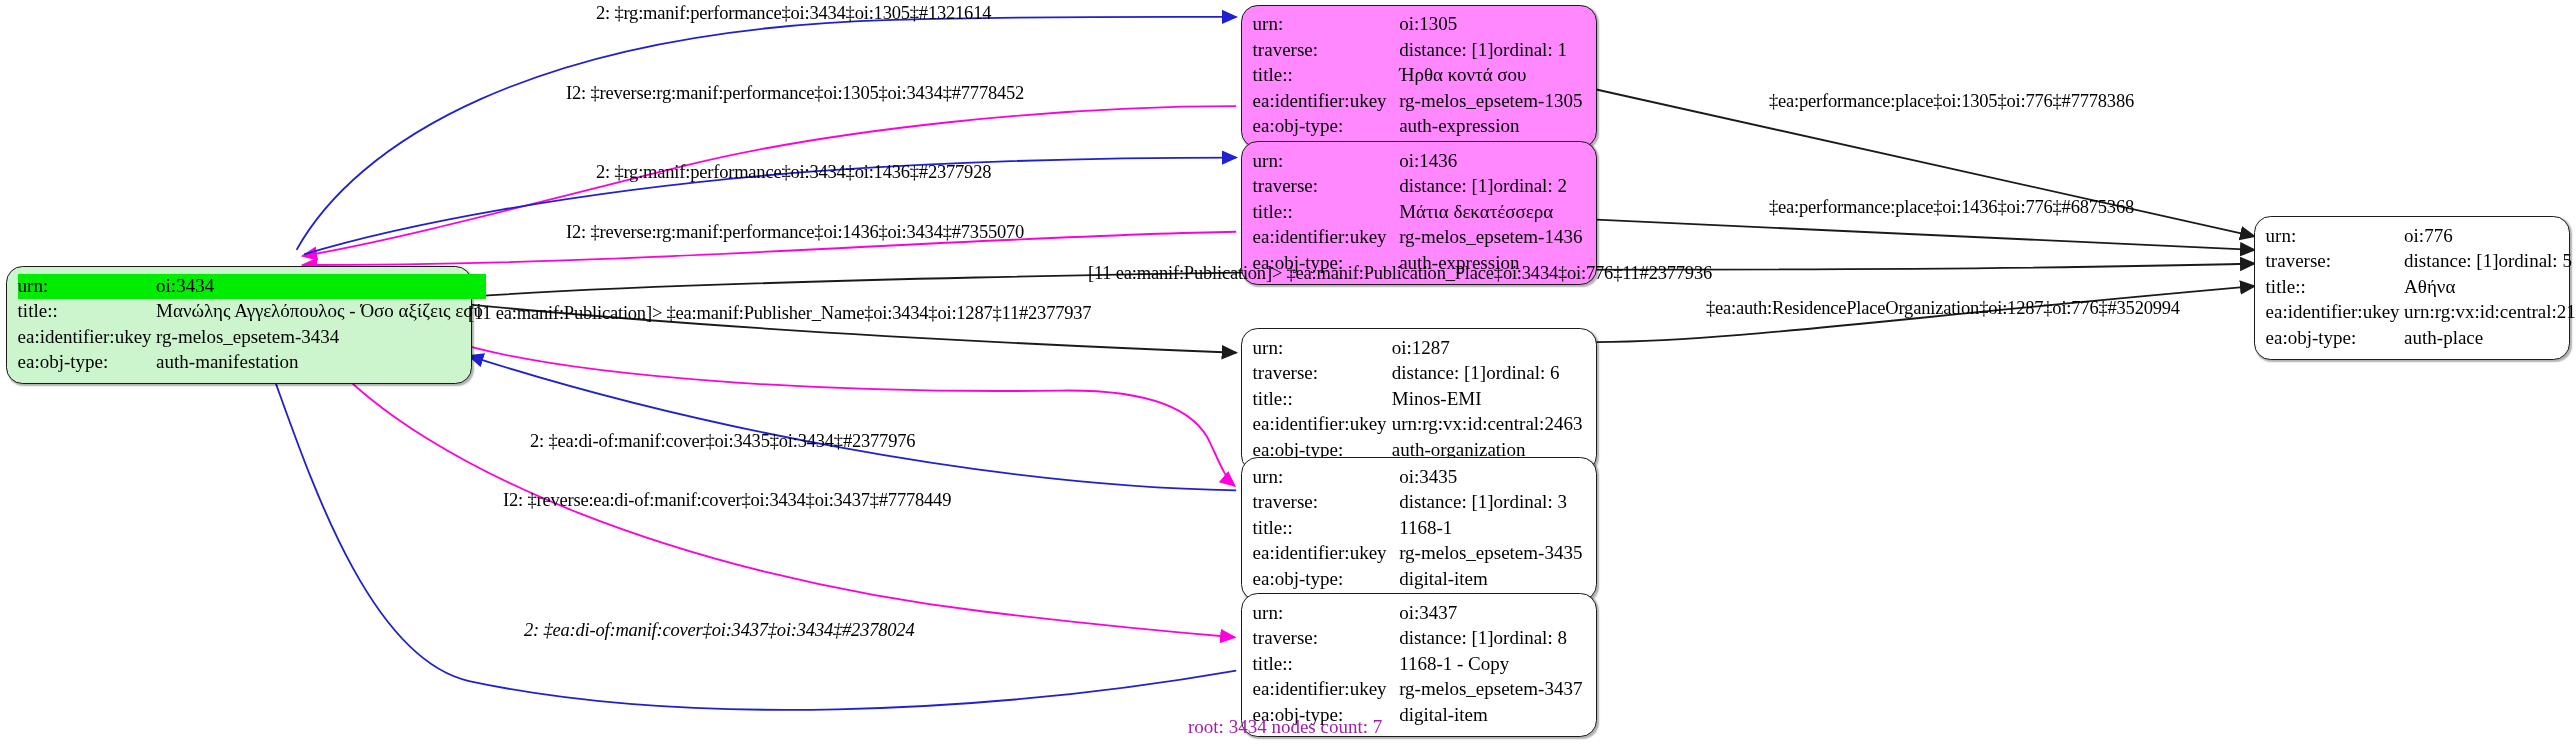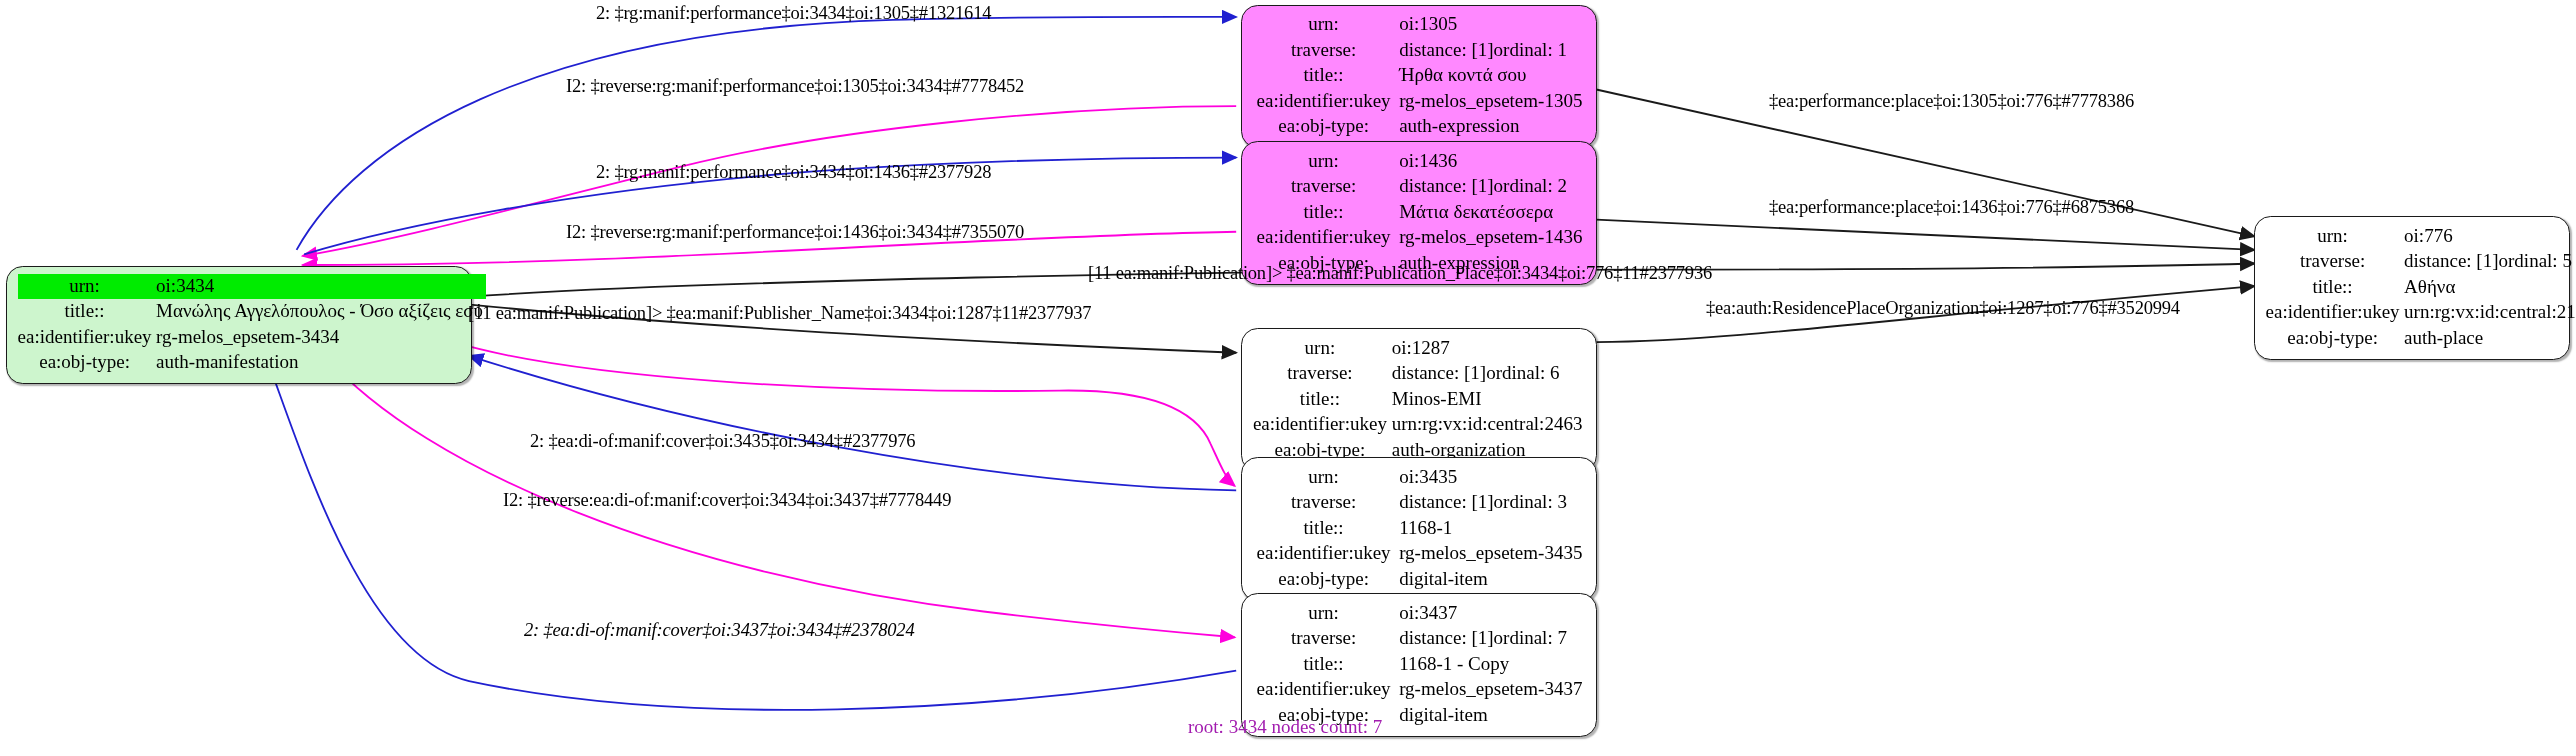--- a/index.html
+++ b/index.html
@@ -21,21 +21,21 @@
   }
   .node.green{background:#cdf5cd;}
   .node.pink{background:#ff88ff;}
 
   table.nrows{border-collapse:collapse;width:100%;}
   table.nrows td{
     font-size:19px;line-height:1.30;
     color:#000;white-space:nowrap;padding:0 0 0.8px 0;vertical-align:top;
     font-family:"Liberation Serif","DejaVu Serif",serif;
   }
-  table.nrows td.k{width:157px;padding-right:4.5px;text-align:center;}
+  table.nrows td.k{width:157px;padding-right:4.5px;}
   table.nrows td.v{padding-right:3px;}
   table.nrows tr.hi td{background:#00ec00;}
   table.nrows tr.hi td.k{padding-right:4.5px;}
   .trav{display:inline-block;}
 
   .elabel{
     position:absolute;
     font-size:18.5px;
     color:#000;
     white-space:nowrap;
@@ -235,21 +235,21 @@
   <div class="node" style="left:1241px;top:593px;width:356px;">
     <table class="nrows">
       <tbody>
           <tr>
         <td class="k">urn:</td>
         <td class="v">oi:3437</td>
       </tr>
       <tr>
         <td class="k">traverse:</td>
         <td class="v">
-          <span class="trav">distance: [1]</span><span class="trav ord">ordinal: 7</span>
+          <span class="trav">distance: [1]</span><span class="trav ord">ordinal: 8</span>
         </td>
       </tr>
       <tr>
         <td class="k">title::</td>
         <td class="v">1168-1 - Copy</td>
       </tr>
       <tr>
         <td class="k">ea:identifier:ukey</td>
         <td class="v">rg-melos_epsetem-3437</td>
       </tr>
@@ -284,21 +284,21 @@
       </tr>
       <tr>
         <td class="k">ea:obj-type:</td>
         <td class="v">auth-place</td>
       </tr>
     </tbody>
       </table>
   </div>
 
   <div class="elabel" style="left:596px;top:3px;">2: ‡rg:manif:performance‡oi:3434‡oi:1305‡#1321614</div>
-  <div class="elabel" style="left:566px;top:76px;text-align:right;">I2: ‡reverse:rg:manif:performance‡oi:1305‡oi:3434‡#7778452</div>
+  <div class="elabel" style="left:566px;top:83px;text-align:right;">I2: ‡reverse:rg:manif:performance‡oi:1305‡oi:3434‡#7778452</div>
   <div class="elabel" style="left:596px;top:162px;">2: ‡rg:manif:performance‡oi:3434‡oi:1436‡#2377928</div>
   <div class="elabel" style="left:566px;top:222px;">I2: ‡reverse:rg:manif:performance‡oi:1436‡oi:3434‡#7355070</div>
   <div class="elabel" style="left:1769px;top:91px;">‡ea:performance:place‡oi:1305‡oi:776‡#7778386</div>
   <div class="elabel" style="left:1769px;top:197px;">‡ea:performance:place‡oi:1436‡oi:776‡#6875368</div>
   <div class="elabel" style="left:1088px;top:263px;">[11 ea:manif:Publication]&gt; ‡ea:manif:Publication_Place‡oi:3434‡oi:776‡11#2377936</div>
   <div class="elabel" style="left:468px;top:303px;">[11 ea:manif:Publication]&gt; ‡ea:manif:Publisher_Name‡oi:3434‡oi:1287‡11#2377937</div>
   <div class="elabel" style="left:1706px;top:298px;">‡ea:auth:ResidencePlaceOrganization‡oi:1287‡oi:776‡#3520994</div>
   <div class="elabel" style="left:530px;top:415px;margin-top:16px;">2: ‡ea:di-of:manif:cover‡oi:3435‡oi:3434‡#2377976</div>
   <div class="elabel" style="left:503px;top:490px;">I2: ‡reverse:ea:di-of:manif:cover‡oi:3434‡oi:3437‡#7778449</div>
   <div class="elabel" style="left:524px;top:620px;font-style:italic;">2: ‡ea:di-of:manif:cover‡oi:3437‡oi:3434‡#2378024</div>

